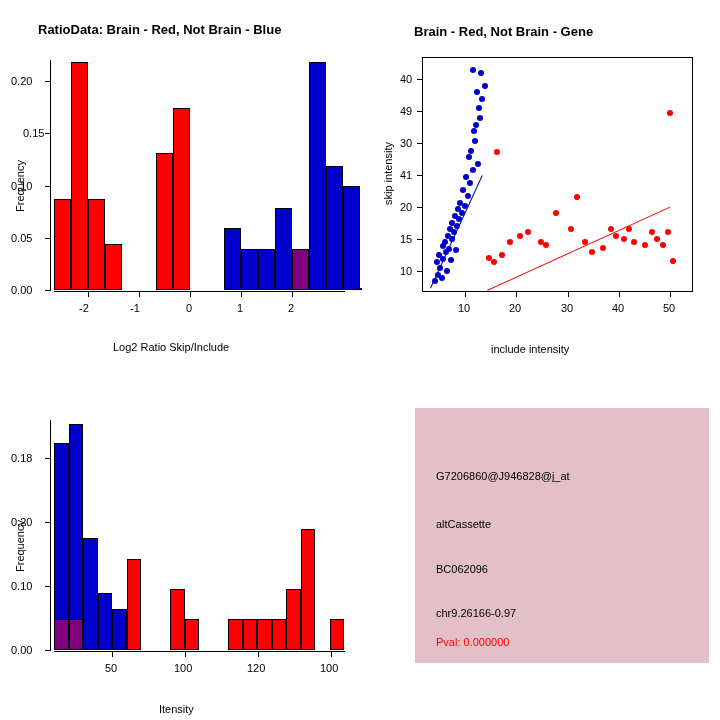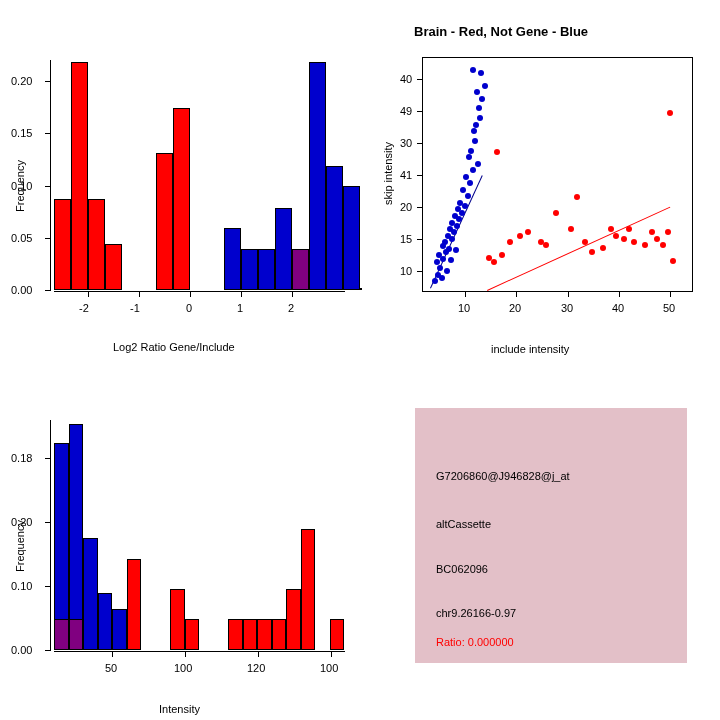--- a/index.html
+++ b/index.html
@@ -85,21 +85,21 @@
   }
   .box-frame {
     position: absolute;
     border: 1px solid #000;
     box-sizing: border-box;
   }
   #info-panel {
     position: absolute;
     left: 415px;
     top: 408px;
-    width: 272px;
+    width: 294px;
     height: 255px;
     background: #E3C0C8;
   }
   .info-line {
     position: absolute;
     left: 21px;
     font-size: 11px;
     color: #000;
     white-space: nowrap;
   }
@@ -107,24 +107,25 @@
     color: #FF0000;
   }
 </style>
 </head>
 <body>
 
 <div id="page">
 
   <div class="panel" id="panel-ratio" style="left:0; top:0; width:360px; height:360px;">
 
+    <div class="panel-title" style="left:38px; top:22px;">RatioData: Brain - Red, Not Brain - Blue</div>
 
     <div class="axis-label vertical" style="left:14px; top:212px;">Frequency</div>
 
-    <div class="axis-label" style="left:113px; top:341px;">Log2 Ratio Gene/Include</div>
+    <div class="axis-label" style="left:113px; top:341px;">Log2 Ratio Skip/Include</div>
 
     <div class="plotbox" style="left:54px; top:60px; width:291px; height:230px;">
 
       <div class="bar red" style="left:0px;   bottom:0px; width:17px; height:91px;"></div>
       <div class="bar red" style="left:17px;  bottom:0px; width:17px; height:228px;"></div>
       <div class="bar red" style="left:34px;  bottom:0px; width:17px; height:91px;"></div>
       <div class="bar red" style="left:51px;  bottom:0px; width:17px; height:46px;"></div>
       <div class="bar red" style="left:102px; bottom:0px; width:17px; height:137px;"></div>
       <div class="bar red" style="left:119px; bottom:0px; width:17px; height:182px;"></div>
 
@@ -155,39 +156,39 @@
 
     <div class="tick-h" style="left:45px; top:290px; width:5px;"></div>
     <div class="tick-h" style="left:45px; top:238px; width:5px;"></div>
     <div class="tick-h" style="left:45px; top:186px; width:5px;"></div>
     <div class="tick-h" style="left:45px; top:133px; width:5px;"></div>
     <div class="tick-h" style="left:45px; top:81px;  width:5px;"></div>
 
     <div class="tick-label" style="left:11px; top:284px;">0.00</div>
     <div class="tick-label" style="left:11px; top:232px;">0.05</div>
     <div class="tick-label" style="left:11px; top:180px;">0.10</div>
-    <div class="tick-label" style="left:11px; top:127px;">0.15</div>
+    <div class="tick-label" style="left:23px; top:127px;">0.15</div>
     <div class="tick-label" style="left:11px; top:75px;">0.20</div>
 
     <div class="tick" style="left:88px;  top:292px; height:5px;"></div>
     <div class="tick" style="left:139px; top:292px; height:5px;"></div>
     <div class="tick" style="left:190px; top:292px; height:5px;"></div>
     <div class="tick" style="left:241px; top:292px; height:5px;"></div>
     <div class="tick" style="left:292px; top:292px; height:5px;"></div>
 
     <div class="tick-label" style="left:79px;  top:302px;">-2</div>
     <div class="tick-label" style="left:130px; top:302px;">-1</div>
     <div class="tick-label" style="left:186px; top:302px;">0</div>
     <div class="tick-label" style="left:237px; top:302px;">1</div>
     <div class="tick-label" style="left:288px; top:302px;">2</div>
   </div>
 
   <div class="panel" id="panel-scatter" style="left:360px; top:0; width:360px; height:360px;">
 
-    <div class="panel-title" style="left:54px; top:24px;">Brain - Red, Not Gene - Blue</div>
+    <div class="panel-title" style="left:54px; top:24px;">Brain - Red, Not Brain - Gene</div>
 
     <div class="axis-label vertical" style="left:22px; top:205px;">skip intensity</div>
 
     <div class="axis-label" style="left:131px; top:343px;">include intensity</div>
 
     <div class="box-frame" style="left:62px; top:57px; width:271px; height:235px;"></div>
 
     <div class="plotbox" style="left:62px; top:57px; width:271px; height:235px; overflow:hidden;">
 
       <div class="fitline" style="left:8.3px; top:230.8px; width:124px; background:#00008B;
@@ -297,21 +298,21 @@
     <div class="tick-label" style="left:201px; top:302px;">30</div>
     <div class="tick-label" style="left:252px; top:302px;">40</div>
     <div class="tick-label" style="left:303px; top:302px;">50</div>
   </div>
 
   <div class="panel" id="panel-gene" style="left:0; top:360px; width:360px; height:360px;">
 
 
     <div class="axis-label vertical" style="left:14px; top:212px;">Frequency</div>
 
-    <div class="axis-label" style="left:159px; top:343px;">Intensity</div>
+    <div class="axis-label" style="left:159px; top:343px;">Itensity</div>
 
     <div class="plotbox" style="left:54px; top:60px; width:291px; height:230px;">
 
       <div class="bar blue" style="left:0px;     bottom:0px; width:14.5px; height:207px;"></div>
       <div class="bar blue" style="left:14.5px;  bottom:0px; width:14.5px; height:226px;"></div>
       <div class="bar blue" style="left:29px;    bottom:0px; width:14.5px; height:112px;"></div>
       <div class="bar blue" style="left:43.5px;  bottom:0px; width:14.5px; height:57px;"></div>
       <div class="bar blue" style="left:58px;    bottom:0px; width:14.5px; height:41px;"></div>
 
       <div class="bar ovl" style="left:0px;    bottom:0px; width:14.5px; height:31px;"></div>
@@ -351,16 +352,16 @@
     <div class="tick-label" style="left:174px; top:302px;">100</div>
     <div class="tick-label" style="left:247px; top:302px;">120</div>
     <div class="tick-label" style="left:320px; top:302px;">100</div>
   </div>
 
   <div id="info-panel">
     <div class="info-line" style="top:62px;">G7206860@J946828@j_at</div>
     <div class="info-line" style="top:110px;">altCassette</div>
     <div class="info-line" style="top:155px;">BC062096</div>
     <div class="info-line" style="top:199px;">chr9.26166-0.97</div>
-    <div class="info-line pval" style="top:228px;">Ratio: 0.000000</div>
+    <div class="info-line pval" style="top:228px;">Pval: 0.000000</div>
   </div>
 
 </div>
 
 </body></html>

